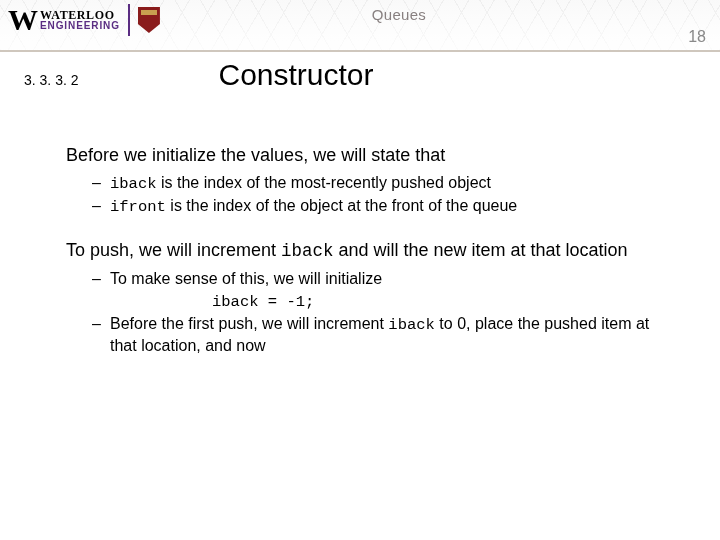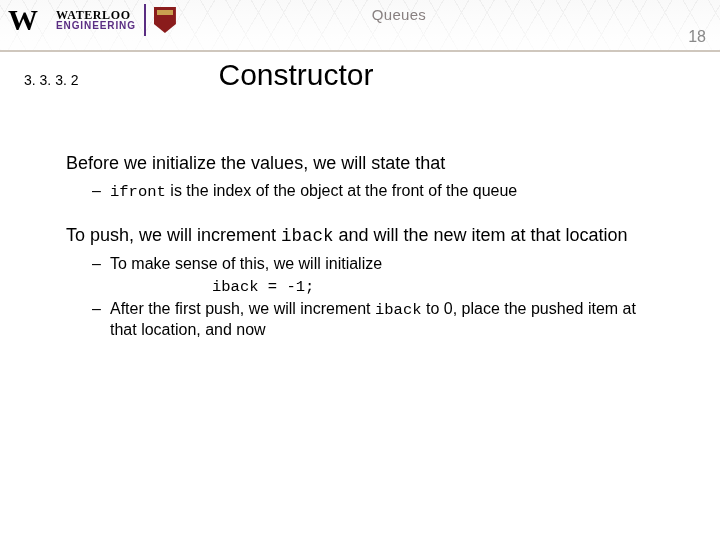--- a/index.html
+++ b/index.html
@@ -39,21 +39,21 @@
   }
   .logo-w {
     font-family: Georgia, 'Times New Roman', serif;
     font-size: 30px;
     font-weight: 900;
     color: #000;
     letter-spacing: -2px;
     line-height: 1;
   }
   .logo-text {
-    margin-left: 20px;
+    margin-left: 4px;
     line-height: 0.95;
   }
   .logo-text .top {
     font-family: Georgia, 'Times New Roman', serif;
     font-size: 12px;
     font-weight: 700;
     letter-spacing: 0.6px;
     color: #000;
   }
   .logo-text .bot {
@@ -127,21 +127,21 @@
   }
   .body {
     position: absolute;
     left: 66px;
     top: 144px;
     width: 600px;
     font-size: 18px;
     line-height: 1.25;
   }
   .para {
-    margin: 8px 0 6px 0;
+    margin: 0 0 6px 0;
   }
   ul.sub {
     list-style: none;
     padding: 0 0 0 26px;
     margin: 2px 0 22px 0;
     font-size: 16px;
   }
   ul.sub li {
     position: relative;
     padding-left: 18px;
@@ -183,32 +183,35 @@
   <div class="page-num">18</div>
   <div class="hdr-separator"></div>
 
   <div class="section-num">3. 3. 3. 2</div>
   <div class="title">Constructor</div>
 
   <div class="body">
     <p class="para">Before we initialize the values, we will state that</p>
     <ul class="sub">
       <li>
+        <code class="mono">iback</code><span> is the index of the most-recently pushed object</span>
+      </li>
+      <li>
         <code class="mono">ifront</code><span> is the index of the object at the front of the queue</span>
       </li>
     </ul>
 
     <p class="para">
       <span>To push, we will increment </span><code class="mono">iback</code><span> and will the new item at that location</span>
     </p>
 
     <ul class="sub">
       <li>To make sense of this, we will initialize</li>
       <div class="codeblock">
         <code class="mono">iback = -1;</code><br>
       </div>
       <li>
-        <span>After the first push, we will increment </span><code class="mono">iback</code><span> to 0, place the pushed item at that location, and now</span>
+        <span>Before the first push, we will increment </span><code class="mono">iback</code><span> to 0, place the pushed item at that location, and now</span>
       </li>
     </ul>
   </div>
 
 </div>
 
 </body></html>

